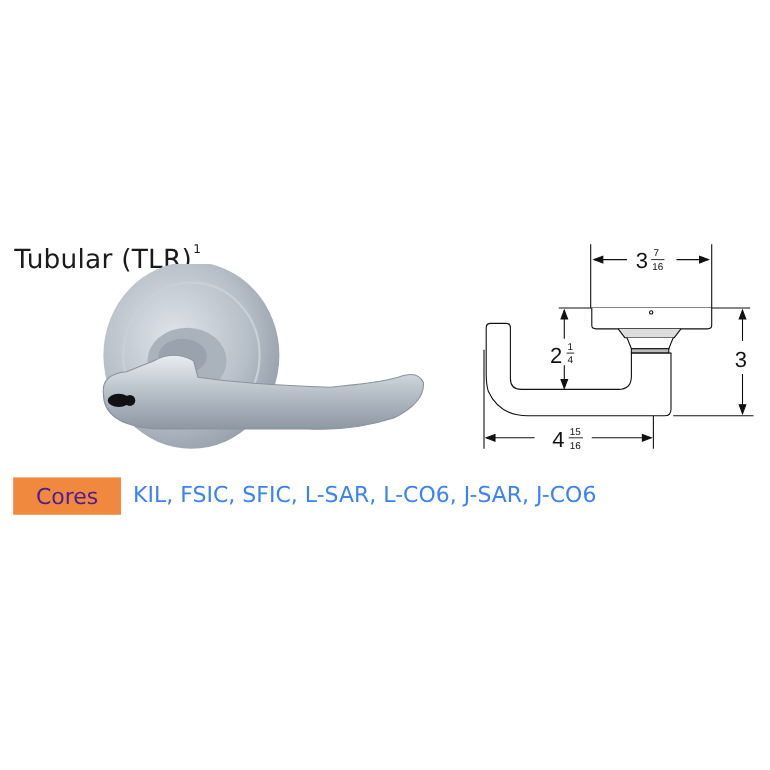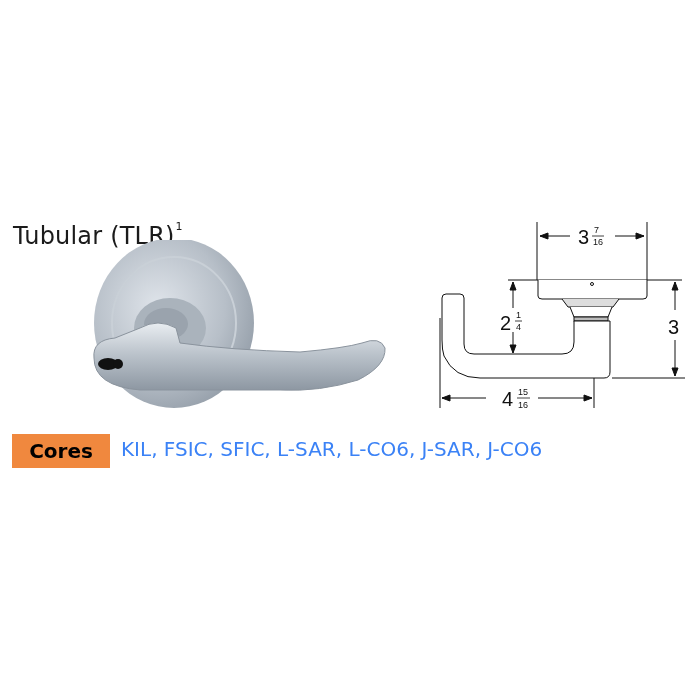--- a/index.html
+++ b/index.html
@@ -1,21 +1,21 @@
 <!DOCTYPE html>
 <html><head>
 <meta charset="utf-8">
 <style>
   html, body { margin:0; padding:0; background:#ffffff; }
   body { width:700px; height:700px; position:relative; overflow:hidden; font-family:"DejaVu Sans", sans-serif; color:#1a1a1a; }
   .title { position:absolute; left:13px; top:209px; font-size:24px; letter-spacing:0.2px; color:#1b1b1b;margin-top:13px; }
   .title sup { font-size:11px; vertical-align:top; position:relative; top:-2px; margin-left:1px; }
   .photo { position:absolute; left:80px; top:240px; width:320px; height:180px; }
   .drawing { position:absolute; left:420px; top:210px; width:280px; height:210px; }
-  .badge { position:absolute; left:12px; top:434px; width:98px; height:34px; background:#f0883e; color:#000000; font-weight:bold; font-size:20px; display:flex; align-items:center; justify-content:center; }
+  .badge { position:absolute; left:12px; top:434px; width:98px; height:34px; background:#f0883e; color:#4c1d95; font-weight:normal; font-size:20px; display:flex; align-items:center; justify-content:center; }
   .cores-list { position:absolute; left:121px; top:437px; font-size:20px; color:#3b82f6; white-space:nowrap; }
   .dim-text { font-family:"Liberation Sans", sans-serif; fill:#111; }
 </style>
 </head>
 <body>
 
 <div class="title">
   <span>Tubular (TLR)</span><sup>1</sup>
 </div>
 

